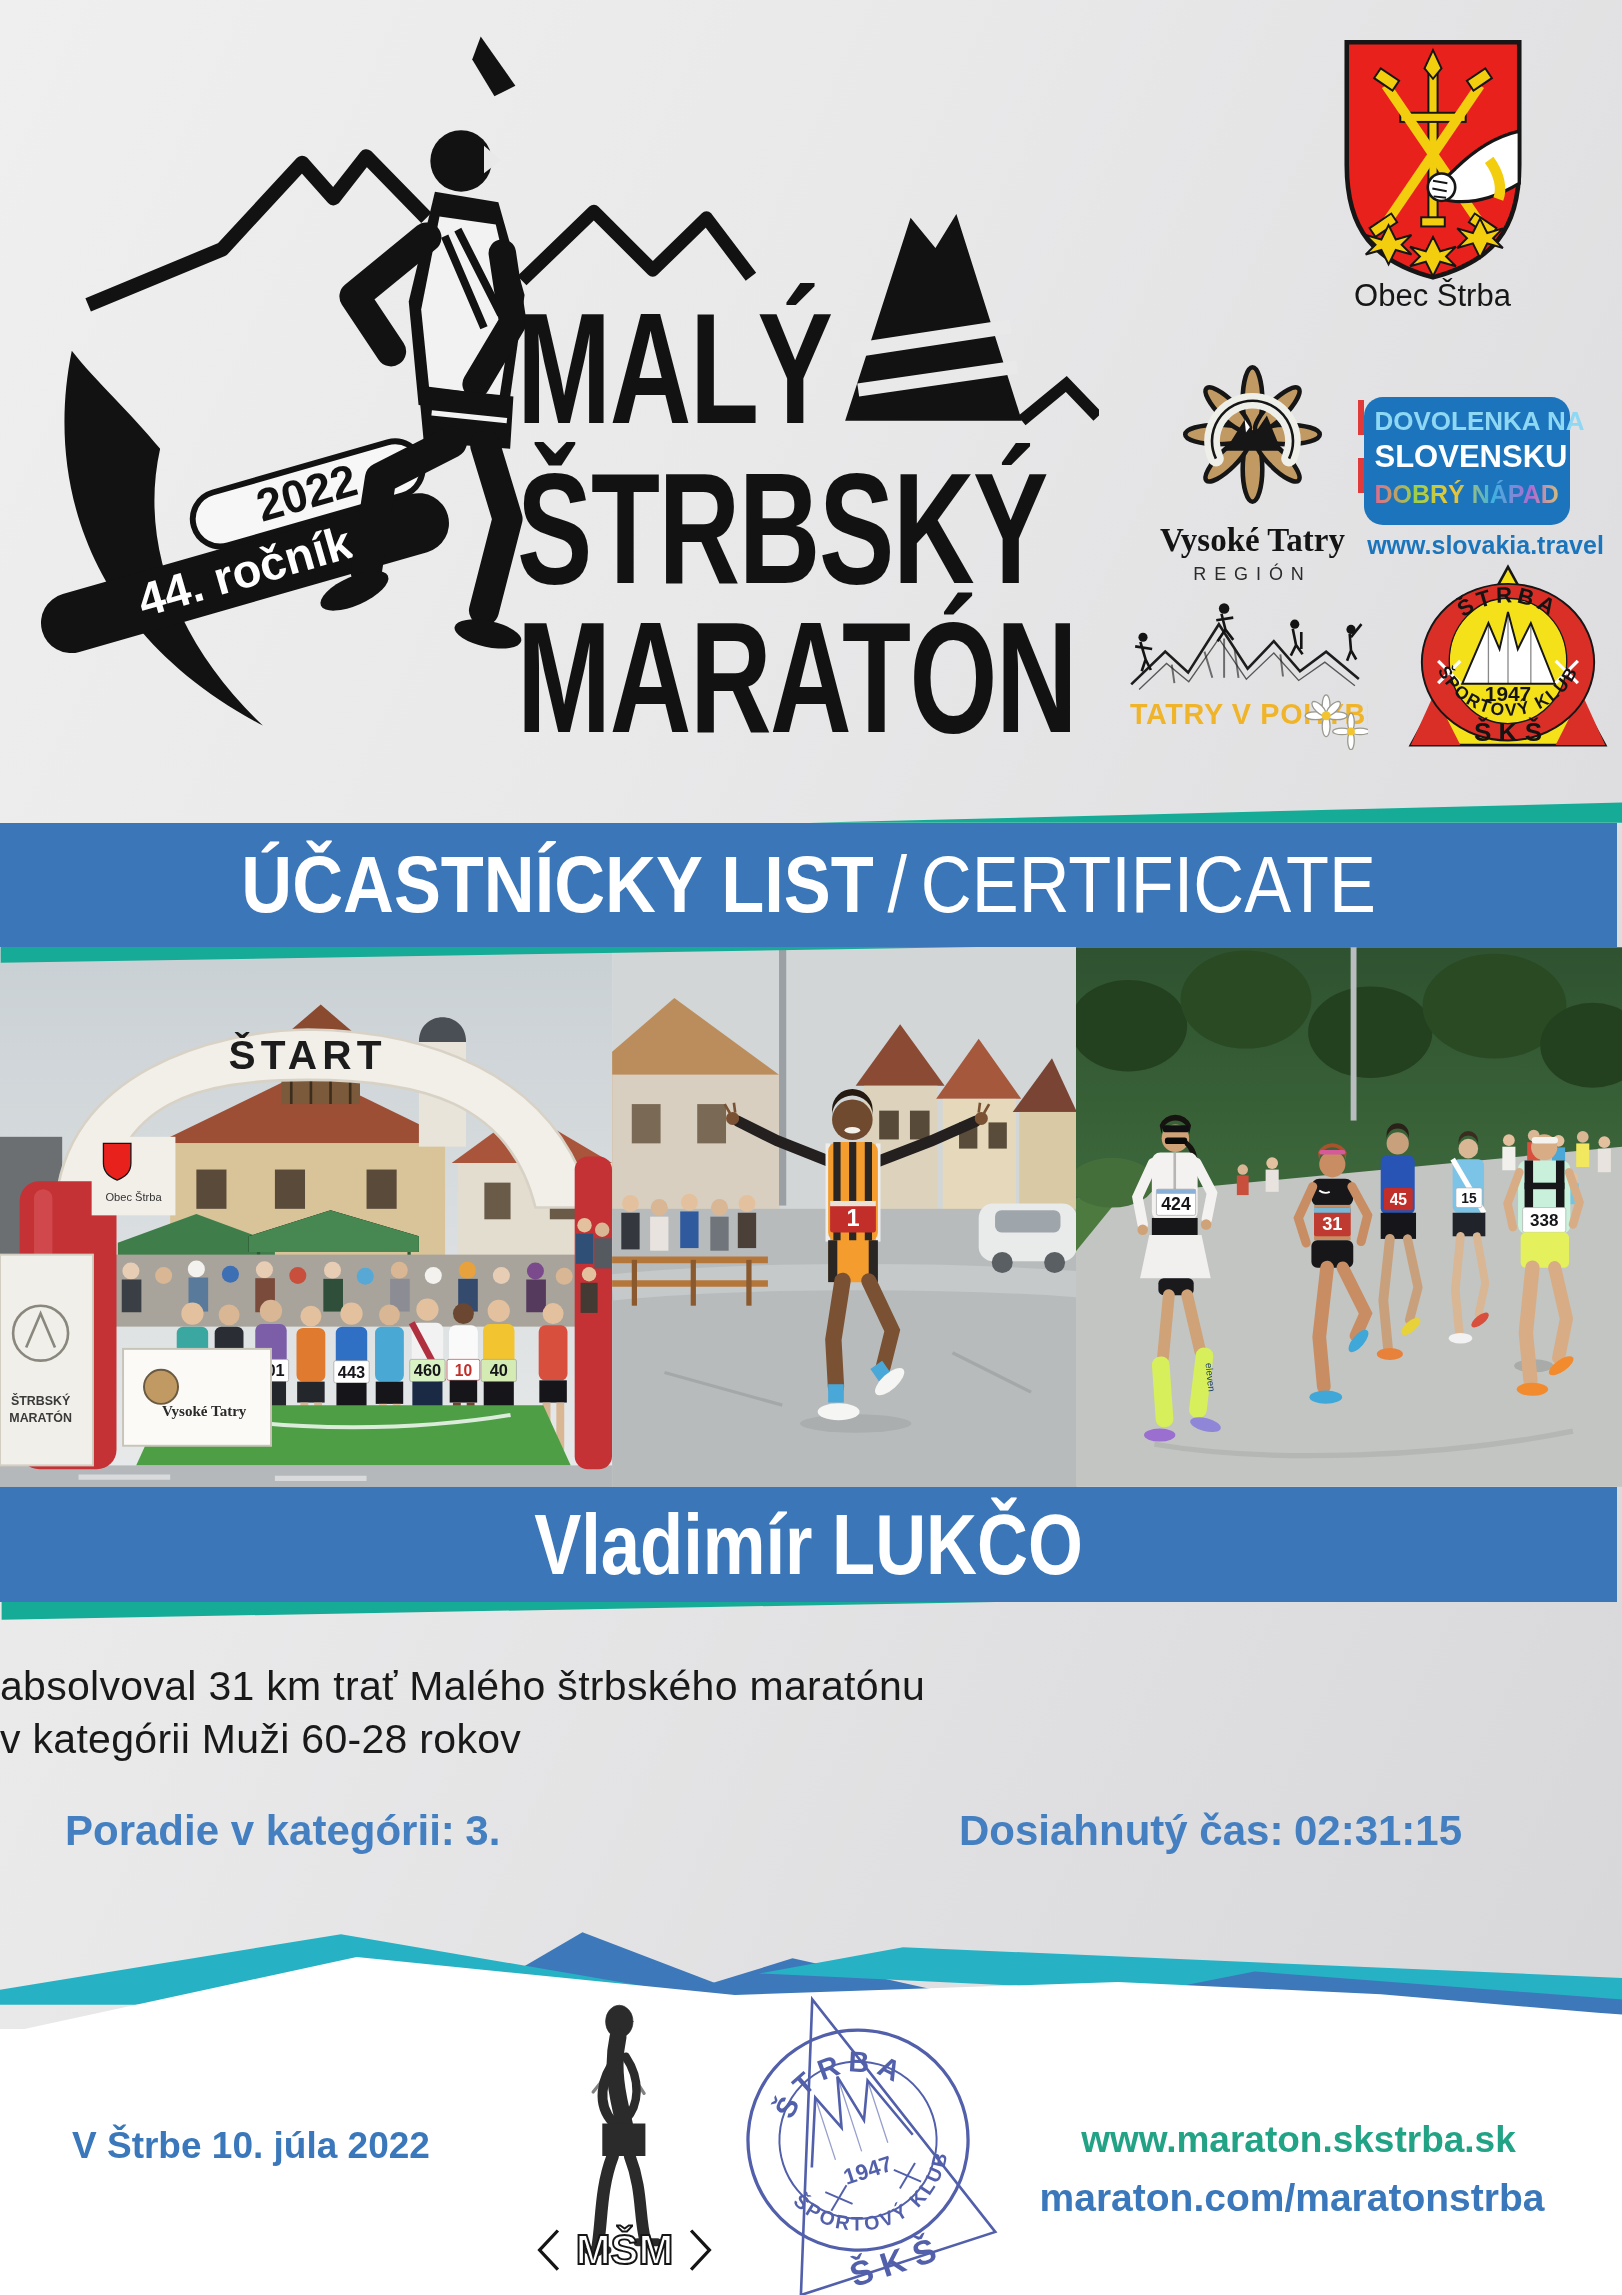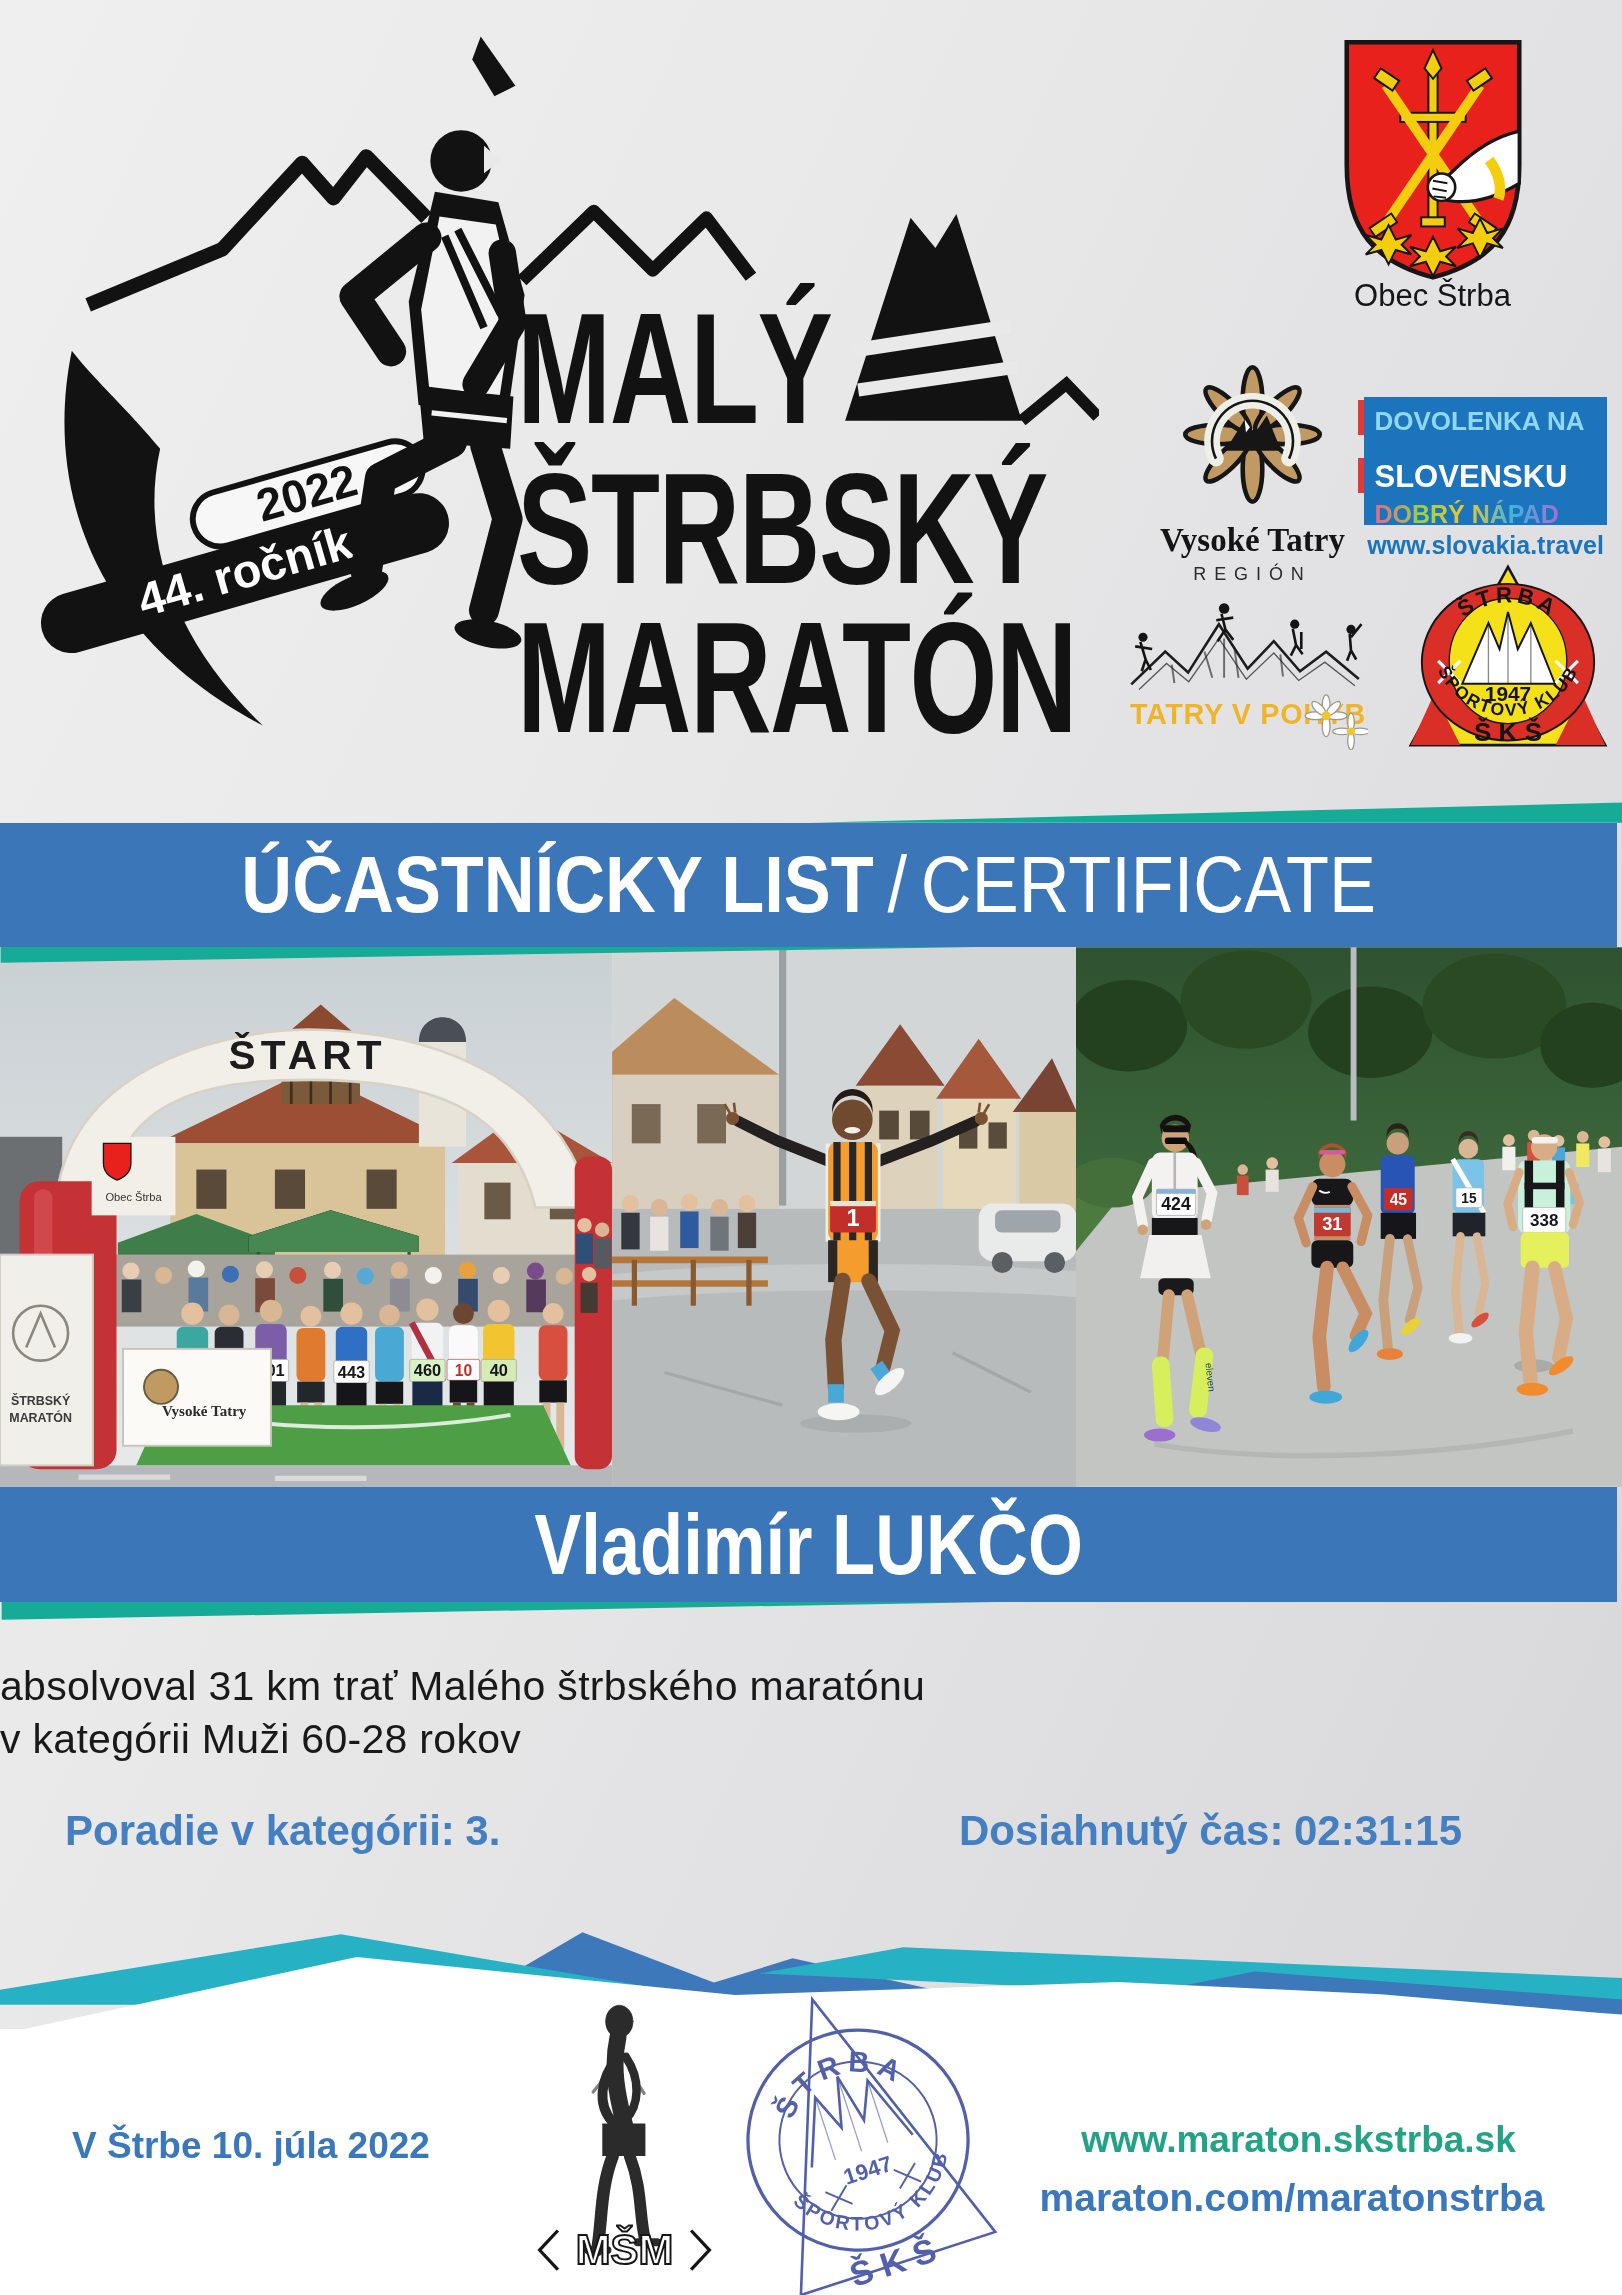--- a/index.html
+++ b/index.html
@@ -10,24 +10,24 @@
   
   .title-line{position:absolute;left:517px;white-space:nowrap;font-weight:bold;
               font-size:157px;line-height:157px;color:#121212;}
   .title-line span{display:inline-block;transform:scaleX(.72);transform-origin:left;letter-spacing:-2px;}
   .obec-label{position:absolute;left:1328px;top:278px;width:209px;text-align:center;
               font-size:31px;color:#161616;}
   .vt-name{position:absolute;left:1148px;top:522px;width:209px;text-align:center;
            font-weight:bold;font-size:33px;color:#141414;font-family:"Liberation Serif",serif;}
   .vt-region{position:absolute;left:1148px;top:564px;width:209px;text-align:center;
              font-size:18px;letter-spacing:7.9px;color:#2b2b2b;}
-  .dv-box{position:absolute;left:1364px;top:397px;width:243px;height:128px;background:#1c75bc;
-          padding:6.5px 0 0 10.5px;box-sizing:border-box;}
+  .dv-box{position:absolute;left:1364px;top:397px;width:206px;height:128px;background:#1c75bc;
+          padding:6.5px 0 0 10.5px;box-sizing:border-box;border-radius:19px;}
   .dv-l1{font-weight:bold;font-size:26px;color:#8fd8f4;line-height:34px;white-space:nowrap;}
-  .dv-l2{font-weight:bold;font-size:31px;color:#ffffff;line-height:38px;margin-top:20px;}
+  .dv-l2{font-weight:bold;font-size:31px;color:#ffffff;line-height:38px;}
   .dv-l3{font-weight:bold;font-size:25px;line-height:37px;white-space:nowrap;
          background:linear-gradient(90deg,#e06a8a,#9ad04a,#f2c530,#3bb3e0,#b06ad0,#e0e05a);
          -webkit-background-clip:text;background-clip:text;color:transparent;}
   .dv-bar{position:absolute;width:5.9px;height:35px;background:#e03a3a;left:1358px;}
   .dv-url{position:absolute;left:1364px;top:531px;width:243px;text-align:center;
           font-weight:bold;font-size:25px;color:#1b75bc;}
   
   .banner{position:absolute;left:0;width:1617px;background:#3a76b8;display:flex;
           align-items:center;justify-content:center;}
   .banner-inner{display:inline-block;transform:scaleX(.88);white-space:nowrap;color:#fff;}

